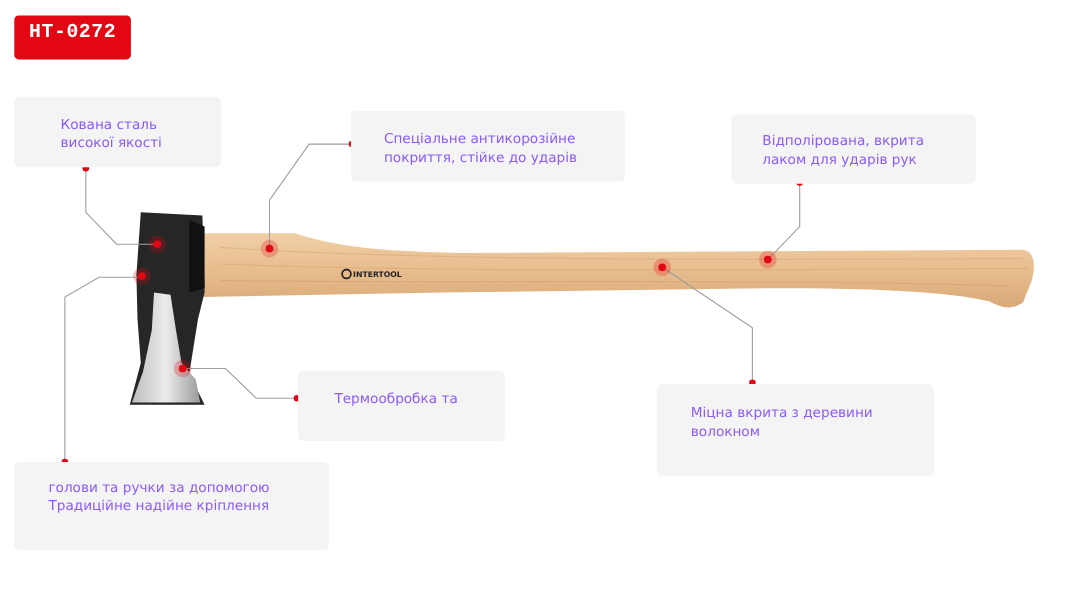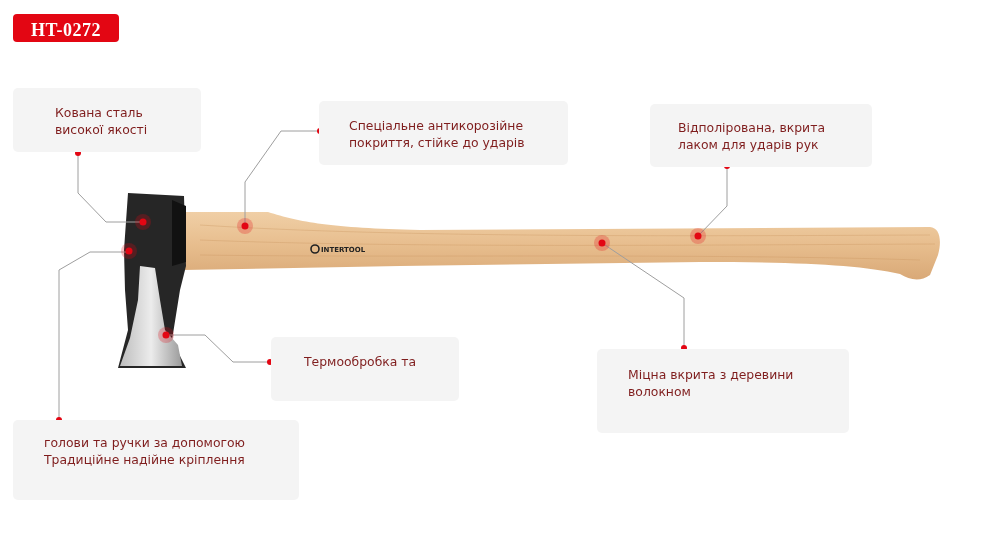--- a/index.html
+++ b/index.html
@@ -1,21 +1,21 @@
 <!DOCTYPE html>
 <html><head>
 <meta charset="utf-8">
 <style>
   html, body { margin:0; padding:0; }
   body { width:990px; height:555px; background:#ffffff; position:relative; overflow:hidden;
          font-family:"DejaVu Sans", "Liberation Sans", sans-serif; }
-  .badge { position:absolute; left:13px; top:14px; width:106px; height:28px; background:#e30613;
+  .badge { position:absolute; left:13px; top:14px; width:106px; height:40px; background:#e30613;
            border-radius:4px; color:#fff; font-weight:bold; font-size:18px; line-height:33px;
-           text-align:center; letter-spacing:0.5px; font-family:Liberation Serif, serif; }
-  .callout { position:absolute; background:#f4f4f4; border-radius:5px; color:#7f1d1d;
+           text-align:center; letter-spacing:0.5px; font-family:Liberation Mono, monospace; }
+  .callout { position:absolute; background:#f4f4f4; border-radius:5px; color:#8b5cf6;
              font-size:12.4px; line-height:17px; box-sizing:border-box; }
   .callout span { display:block; }
   svg.art { position:absolute; left:0; top:0; }
 </style>
 </head>
 <body>
 
 <div class="badge">HT-0272</div>
 
 <svg class="art" width="990" height="555">
@@ -82,21 +82,21 @@
 <div class="callout" style="left:13px;top:88px;width:188px;height:64px;padding:16px 0 0 42px;">
   <span>Кована сталь</span>
   <span>високої якості</span>
 </div>
 
 <div class="callout" style="left:319px;top:101px;width:249px;height:64px;padding:16px 0 0 30px;">
   <span>Спеціальне антикорозійне</span>
   <span>покриття, стійке до ударів</span>
 </div>
 
-<div class="callout" style="left:650px;top:104px;width:222px;height:63px;padding:15px 0 0 28px;">
+<div class="callout" style="left:665px;top:104px;width:222px;height:63px;padding:15px 0 0 28px;">
   <span>Відполірована, вкрита</span>
   <span>лаком для ударів рук</span>
 </div>
 
 <div class="callout" style="left:271px;top:337px;width:188px;height:64px;padding:16px 0 0 33px;">
   <span>Термообробка та</span>
 </div>
 
 <div class="callout" style="left:597px;top:349px;width:252px;height:84px;padding:17px 0 0 31px;">
   <span>Міцна вкрита з деревини</span>

